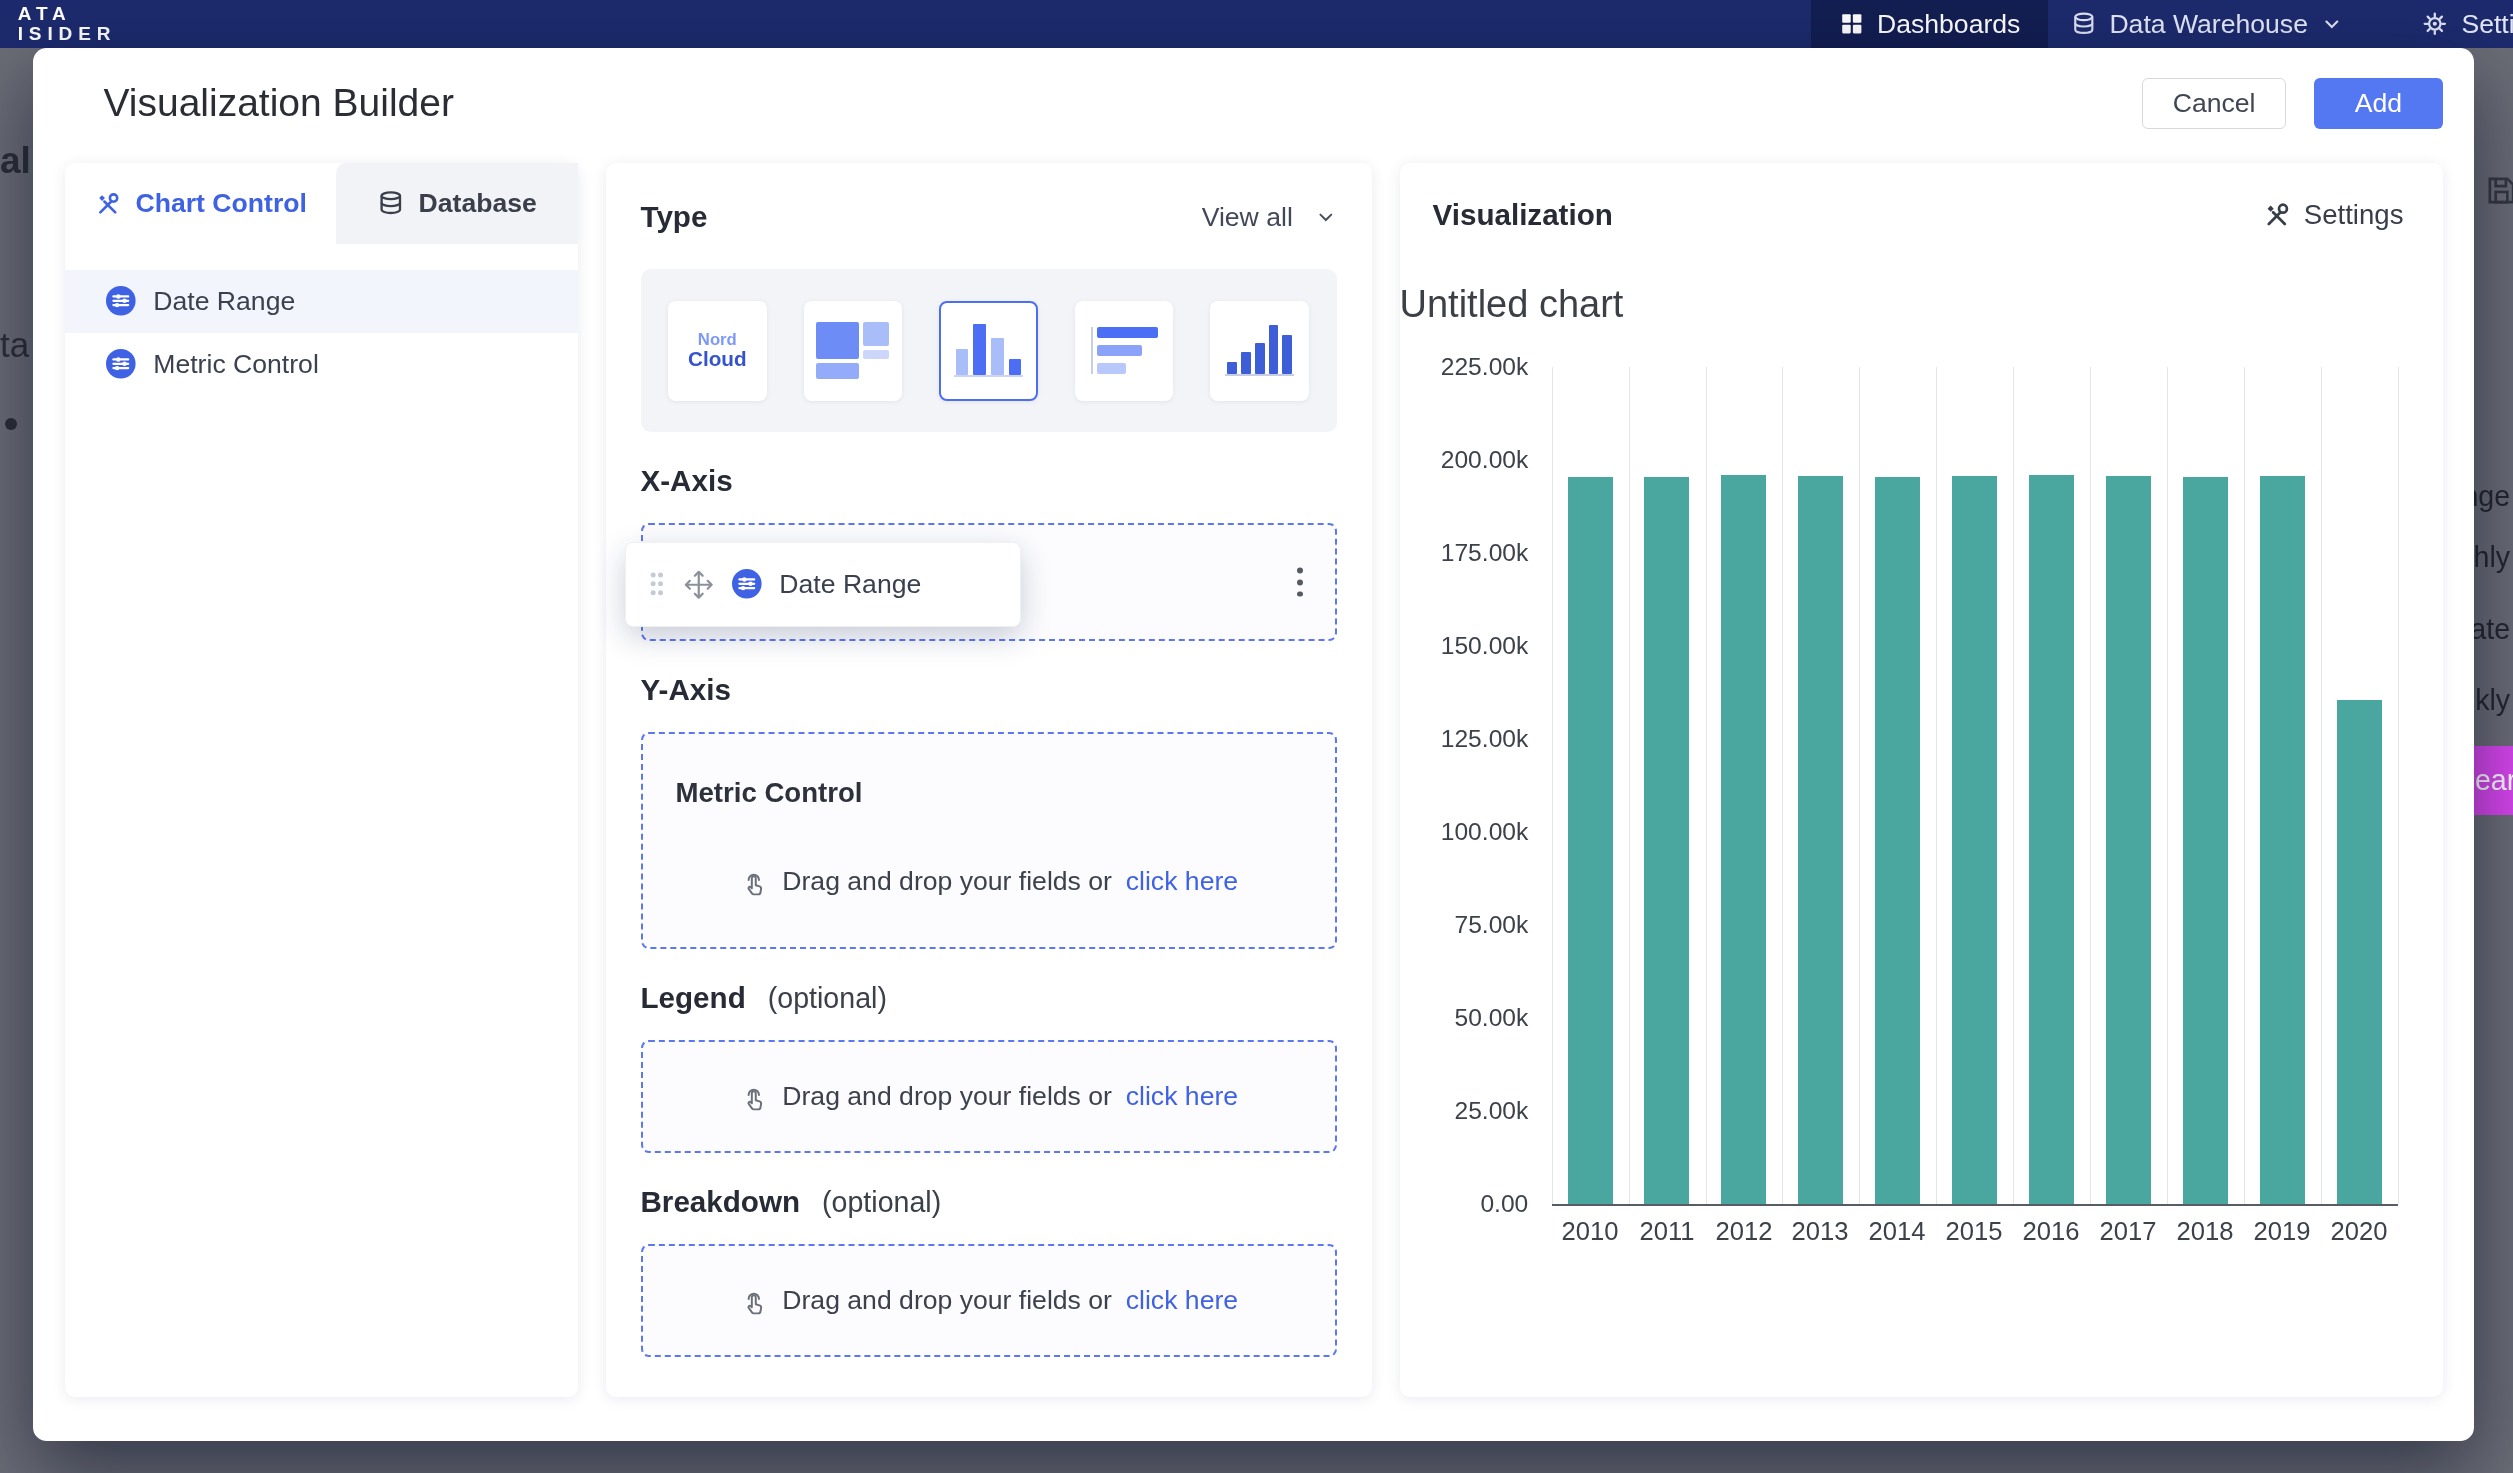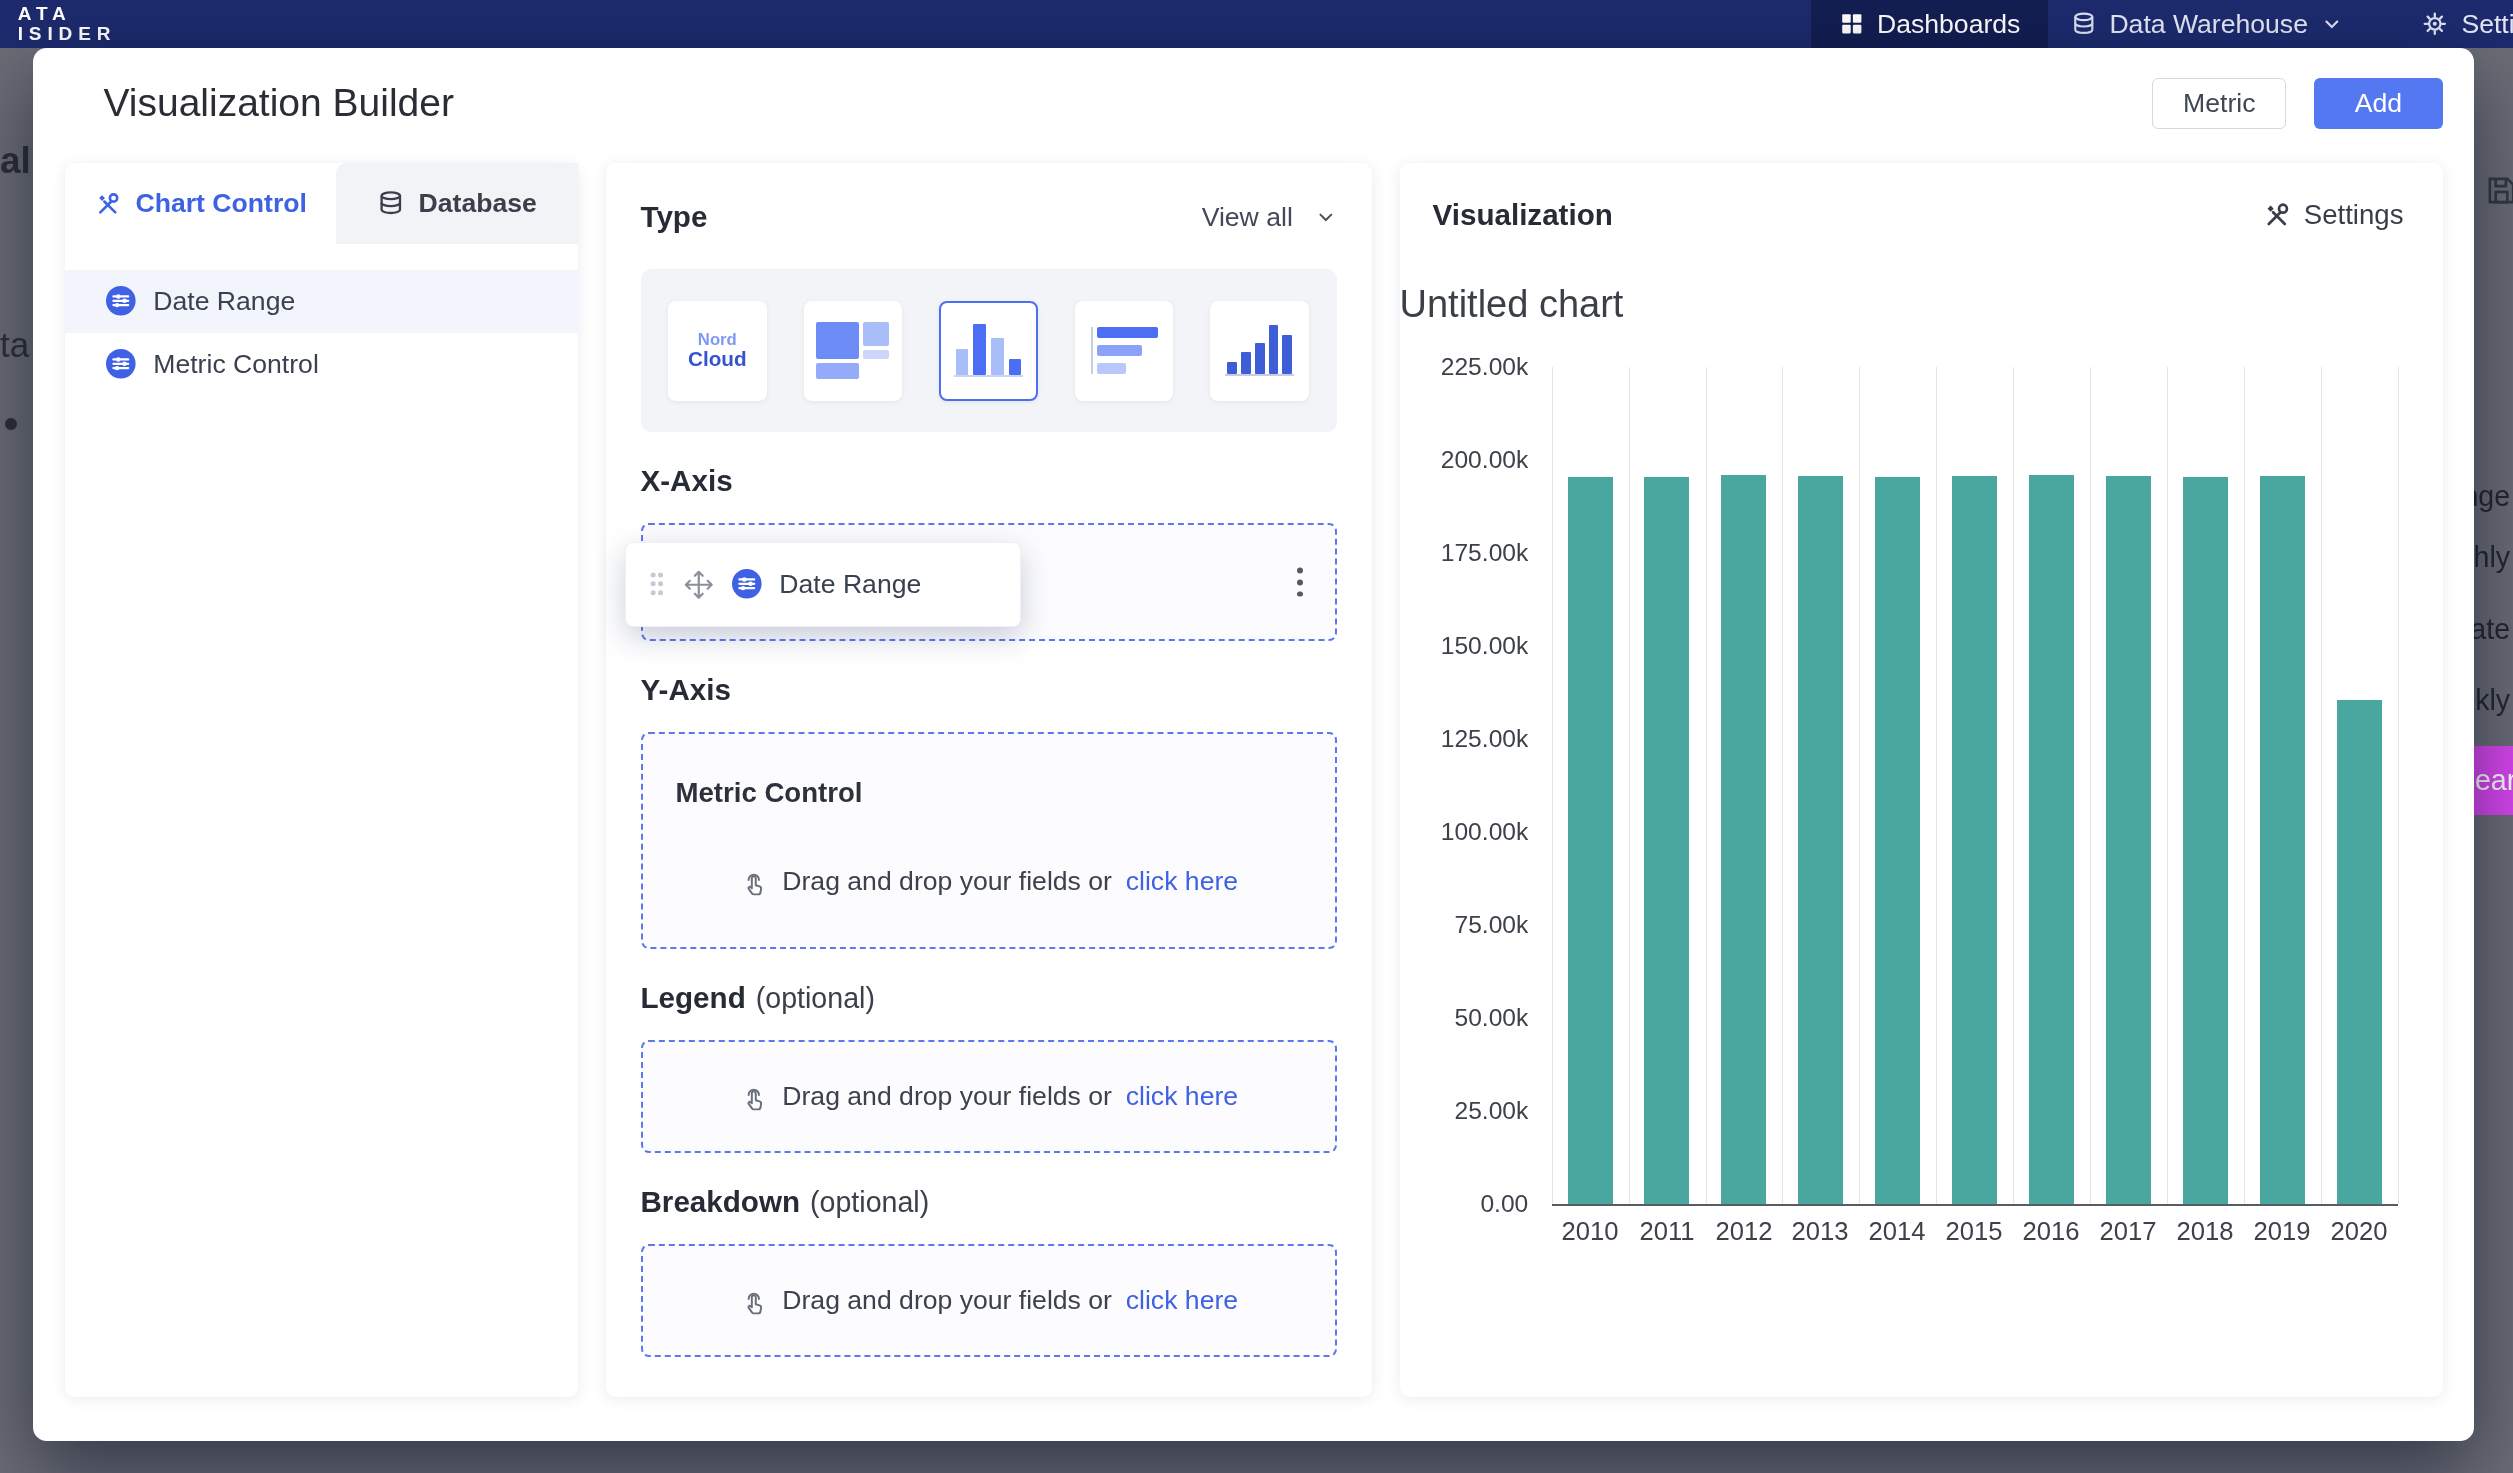--- a/index.html
+++ b/index.html
@@ -48,21 +48,21 @@
   .tab { display:flex; align-items:center; justify-content:center; gap:13.8px; font-size:26.6px; font-weight:600; cursor:pointer; }
   .tab-database { flex:0 0 242px; background:#f2f3f6; color:#3a3f4b; border-radius:9.9px 0 0 0; }
   .tab-chart-control { flex:1; color:#3f62e4; border-radius:0 9.9px 0 0; }
   .field-list { margin-top:25.6px; }
   .field-row { height:63px; display:flex; align-items:center; gap:17.7px; padding-left:41px; font-size:26.6px; color:#3b4150; cursor:pointer; }
   .field-row.active { background:#f2f5fb; }
 
   
   .type-row { display:flex; justify-content:space-between; align-items:center; }
   .sec-head { font-size:29.6px; font-weight:600; color:#262b35; }
-  .sec-head .opt { font-weight:400; color:#3b4049; margin-left:10px; font-size:28.6px; }
+  .sec-head .opt { font-weight:400; color:#3b4049; margin-left:22px; font-size:28.6px; }
   .view-all { display:flex; align-items:center; gap:22px; font-size:26.6px; color:#42485a; cursor:pointer; }
 
   .type-strip { margin-top:35px; height:163px; background:#f3f4f7; border-radius:9.9px; display:flex; align-items:center; gap:37px; padding:0 27.6px; }
   .tcard { width:116px; height:100px; background:#fff; border-radius:7.9px; box-shadow:0 1px 4.9px rgba(0,0,0,.07);
            display:flex; align-items:center; justify-content:center; cursor:pointer; }
   .tcard.selected { border:2px solid #4c6ef5; }
   .wc { text-align:center; line-height:1.05; font-weight:700; }
   .wc-1 { font-size:16.7px; color:#7d99f7; }
   .wc-2 { font-size:20.7px; color:#3553cf; }
   .tm { position:relative; width:73px; height:57px; }
@@ -172,21 +172,21 @@
 <div class="frag-r" style="top:541px;">nthly</div>
 <div class="frag-r" style="top:613px;">k Date</div>
 <div class="frag-r" style="top:684px;">eekly</div>
 <div class="frag-sel">ear</div>
 
 <div class="modal">
 
   <div class="modal-header">
     <div class="modal-title">Visualization Builder</div>
     <div class="hdr-buttons">
-      <button class="btn btn-cancel">Metric</button>
+      <button class="btn btn-cancel">Cancel</button>
       <button class="btn btn-add">Add</button>
     </div>
   </div>
 
   <div class="panel panel-left">
     <div class="tabs">
       <div class="tab tab-chart-control">
         <span>
           <svg width="27.6" height="27.6" viewBox="0 0 24 24" fill="none" stroke="currentColor" stroke-width="2.2" stroke-linecap="round">
               <path d="M5.5 19.5L15 10"></path>

